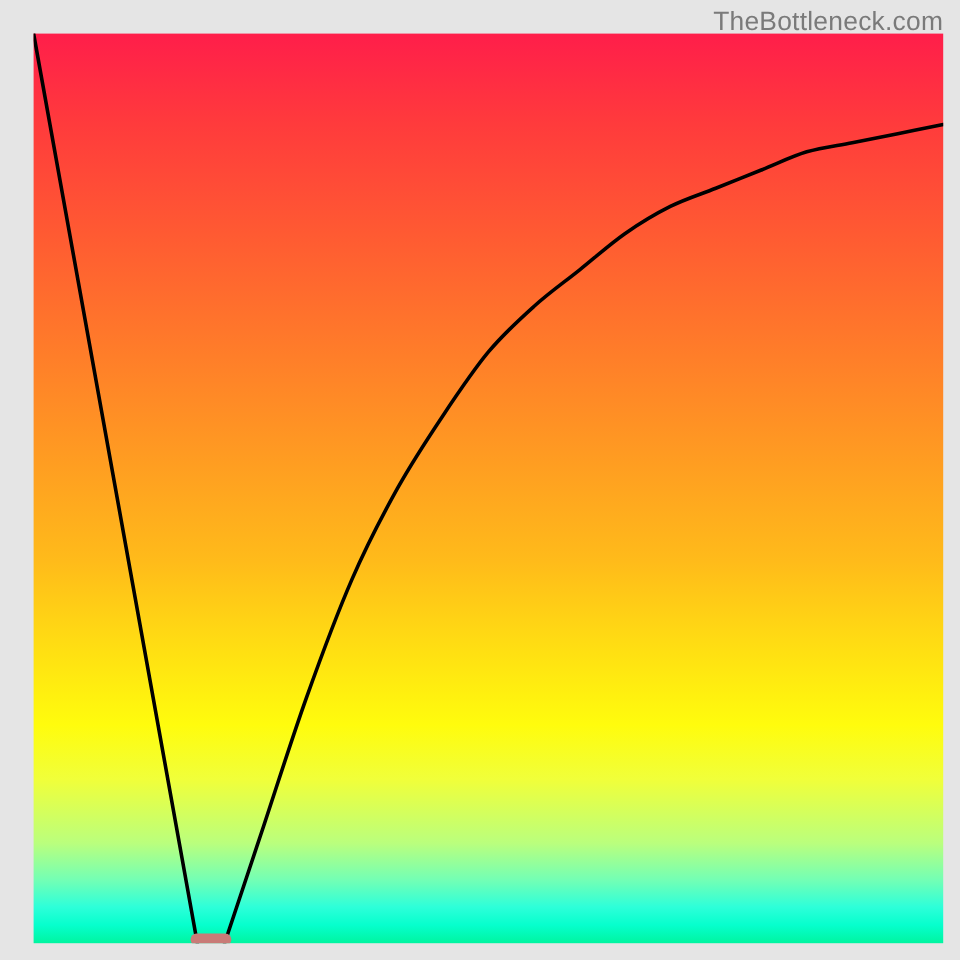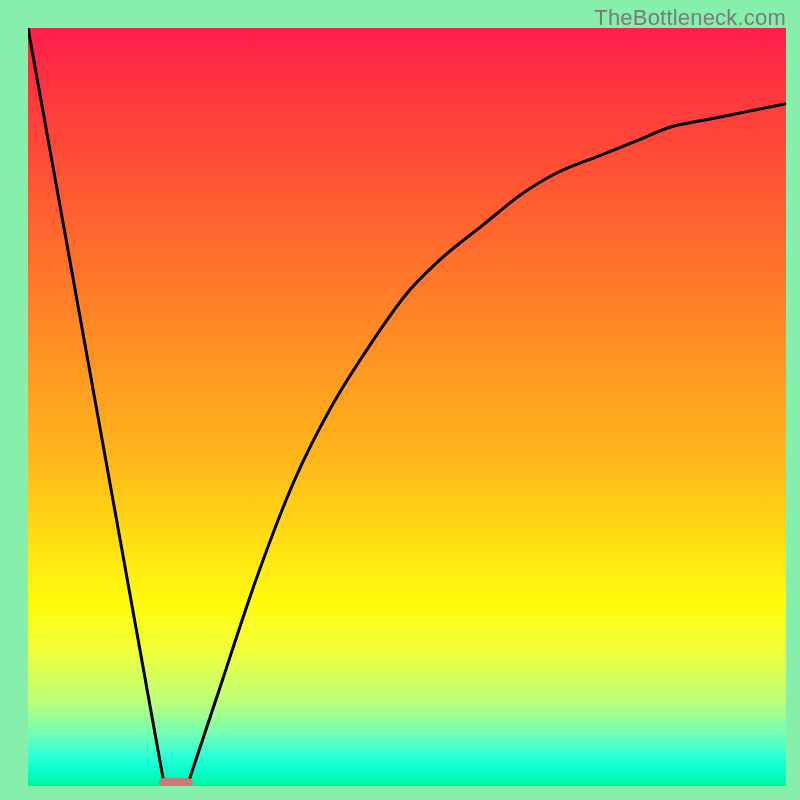--- a/index.html
+++ b/index.html
@@ -8,21 +8,21 @@
     width: 800px;
     height: 800px;
     overflow: hidden;
     background: #000;
     font-family: Arial, Helvetica, sans-serif;
   }
   .frame {
     position: relative;
     width: 800px;
     height: 800px;
-    background: #86efac;
+    background: #e5e5e5;
   }
   .plot-area {
     position: absolute;
     left: 28px;
     top: 28px;
     width: 758px;
     height: 758px;
     
     background: linear-gradient(
       to bottom,

